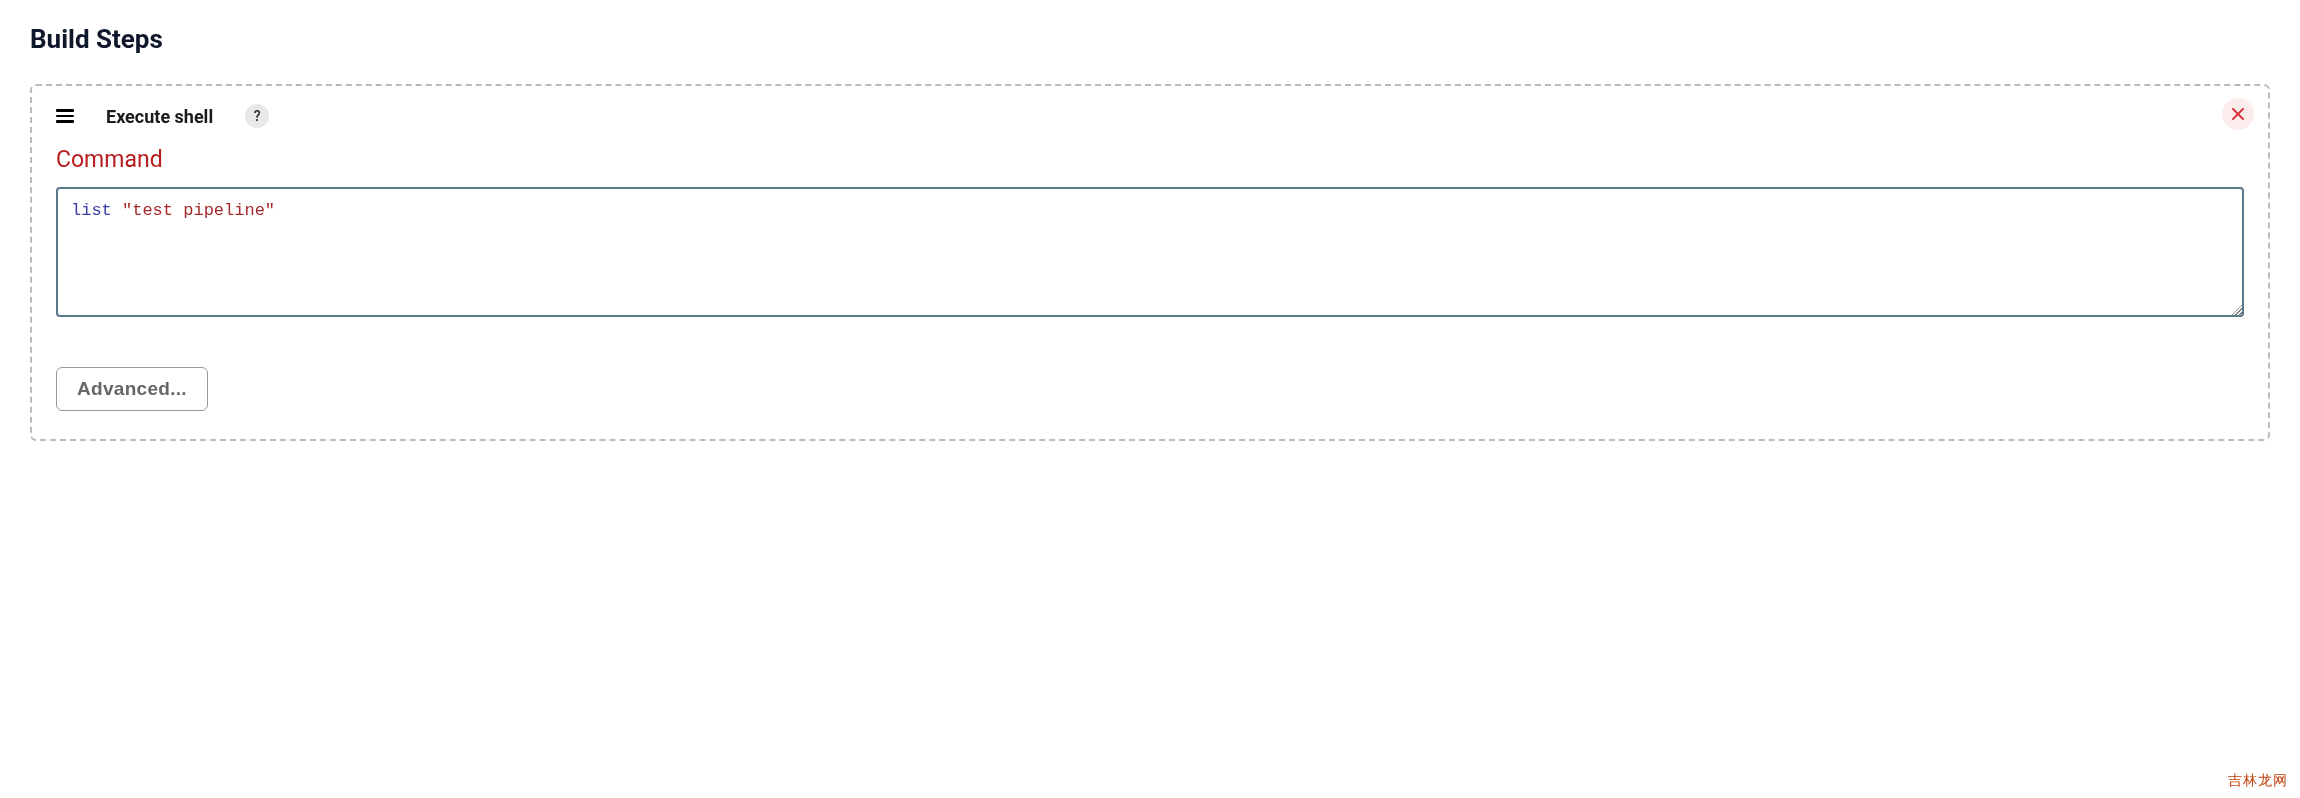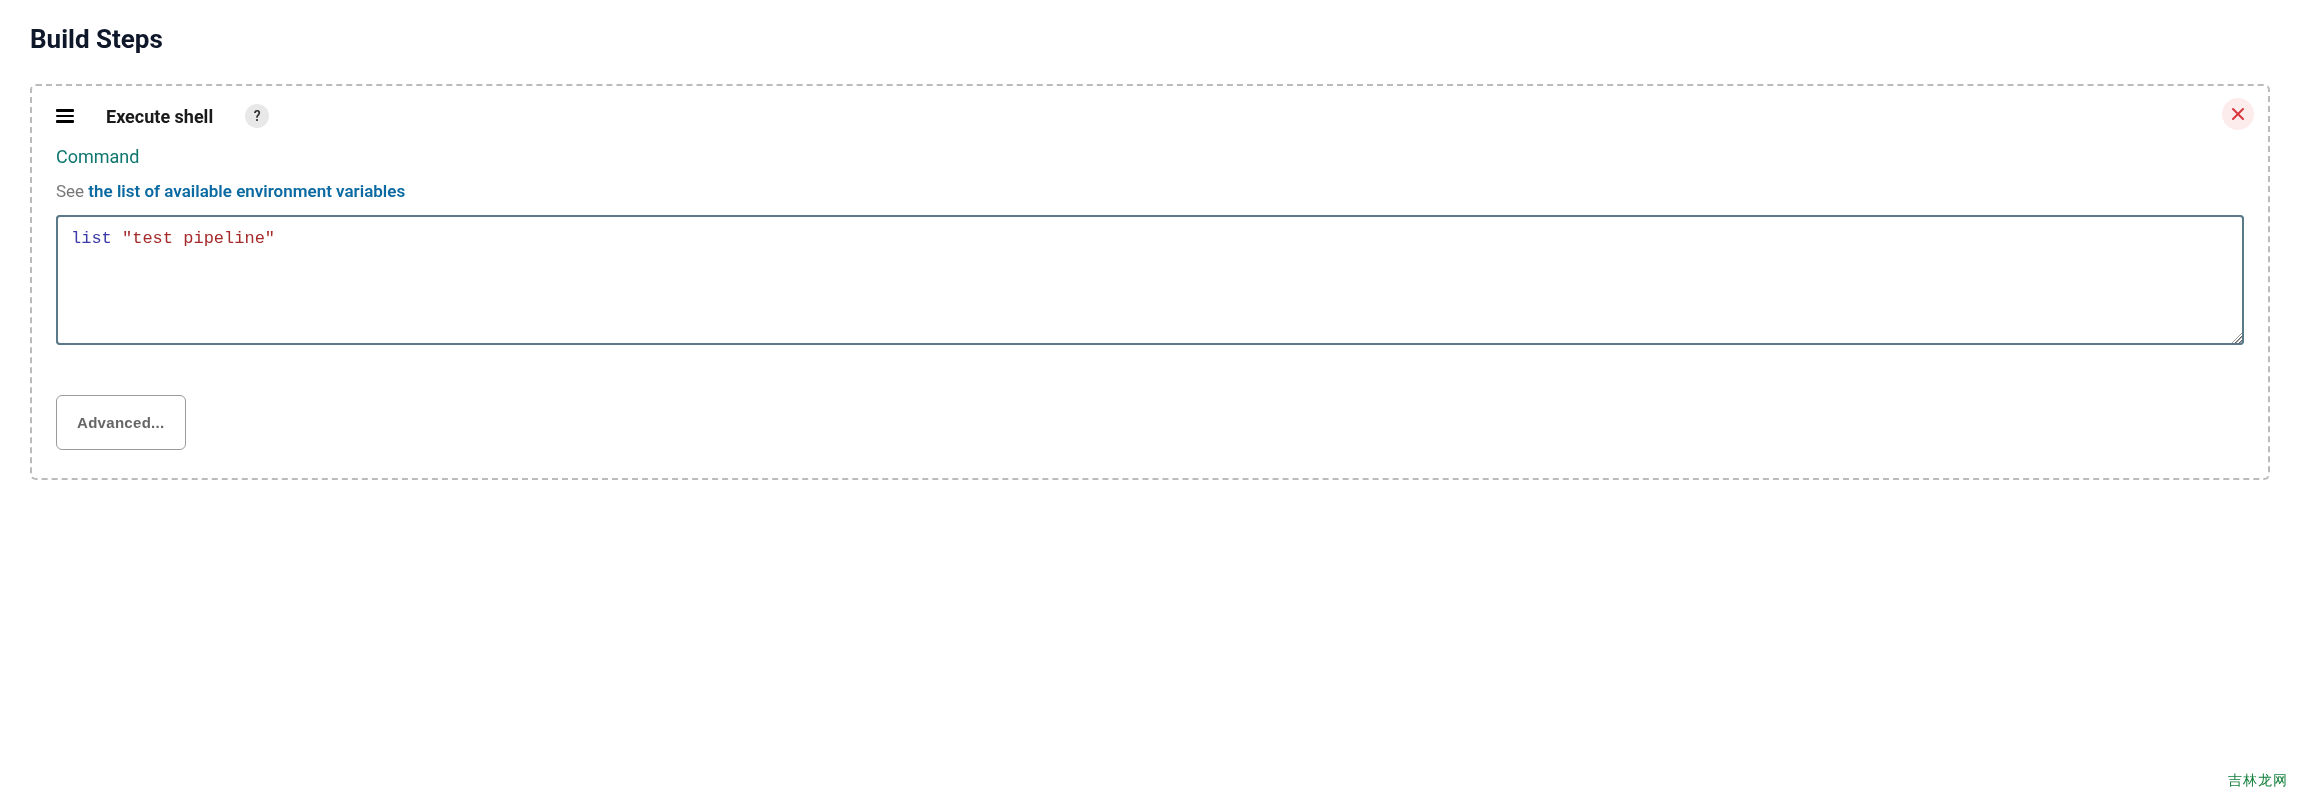--- a/index.html
+++ b/index.html
@@ -75,23 +75,23 @@
       align-items: center;
       justify-content: center;
       cursor: pointer;
       border: none;
     }
     .close-button svg {
       width: 14px;
       height: 14px;
     }
     .field-label {
-      font-size: 18px;
+      font-size: 23px;
       font-weight: 400;
-      color: #0f766e;
+      color: #b91c1c;
       margin-bottom: 14px;
     }
     .help-text {
       font-size: 17px;
       color: #777;
       margin-bottom: 14px;
     }
     .help-text a {
       color: #0b6aa2;
       text-decoration: none;
@@ -128,33 +128,33 @@
       pointer-events: none;
     }
     .editor-wrapper {
       position: relative;
       margin-bottom: 50px;
     }
     .advanced-button {
       background: #fff;
       border: 1.5px solid #9a9a9a;
       border-radius: 6px;
-      padding: 18px 20px;
-      font-size: 15px;
+      padding: 10px 20px;
+      font-size: 19px;
       font-weight: 600;
       color: #666;
       cursor: pointer;
       letter-spacing: 0.3px;
     }
     .watermark {
       position: fixed;
       bottom: 8px;
       right: 12px;
       font-size: 14px;
-      color: #15803d;
+      color: #c2410c;
       font-weight: 500;
       letter-spacing: 1px;
     }
   </style>
 </head>
 <body>
 
 <h2 class="section-title">Build Steps</h2>
 
 <div class="build-step-container">
@@ -171,23 +171,20 @@
       <div class="drag-handle-line"></div>
       <div class="drag-handle-line"></div>
       <div class="drag-handle-line"></div>
     </div>
     <span class="step-title">Execute shell</span>
     <span class="help-badge">?</span>
   </div>
 
   <div class="field-label">Command</div>
 
-  <div class="help-text">
-    <span>See </span><a href="#">the list of available environment variables</a>
-  </div>
 
   <div class="editor-wrapper">
     <div class="code-editor" contenteditable="true" style=""><span class="code-echo">list</span> <span class="code-string">"test pipeline"</span></div>
     <svg class="resize-corner" viewBox="0 0 12 12">
       <line x1="2" y1="12" x2="12" y2="2" stroke="#999" stroke-width="1"></line>
       <line x1="6" y1="12" x2="12" y2="6" stroke="#999" stroke-width="1"></line>
       <line x1="10" y1="12" x2="12" y2="10" stroke="#999" stroke-width="1"></line>
     </svg>
   </div>
 

